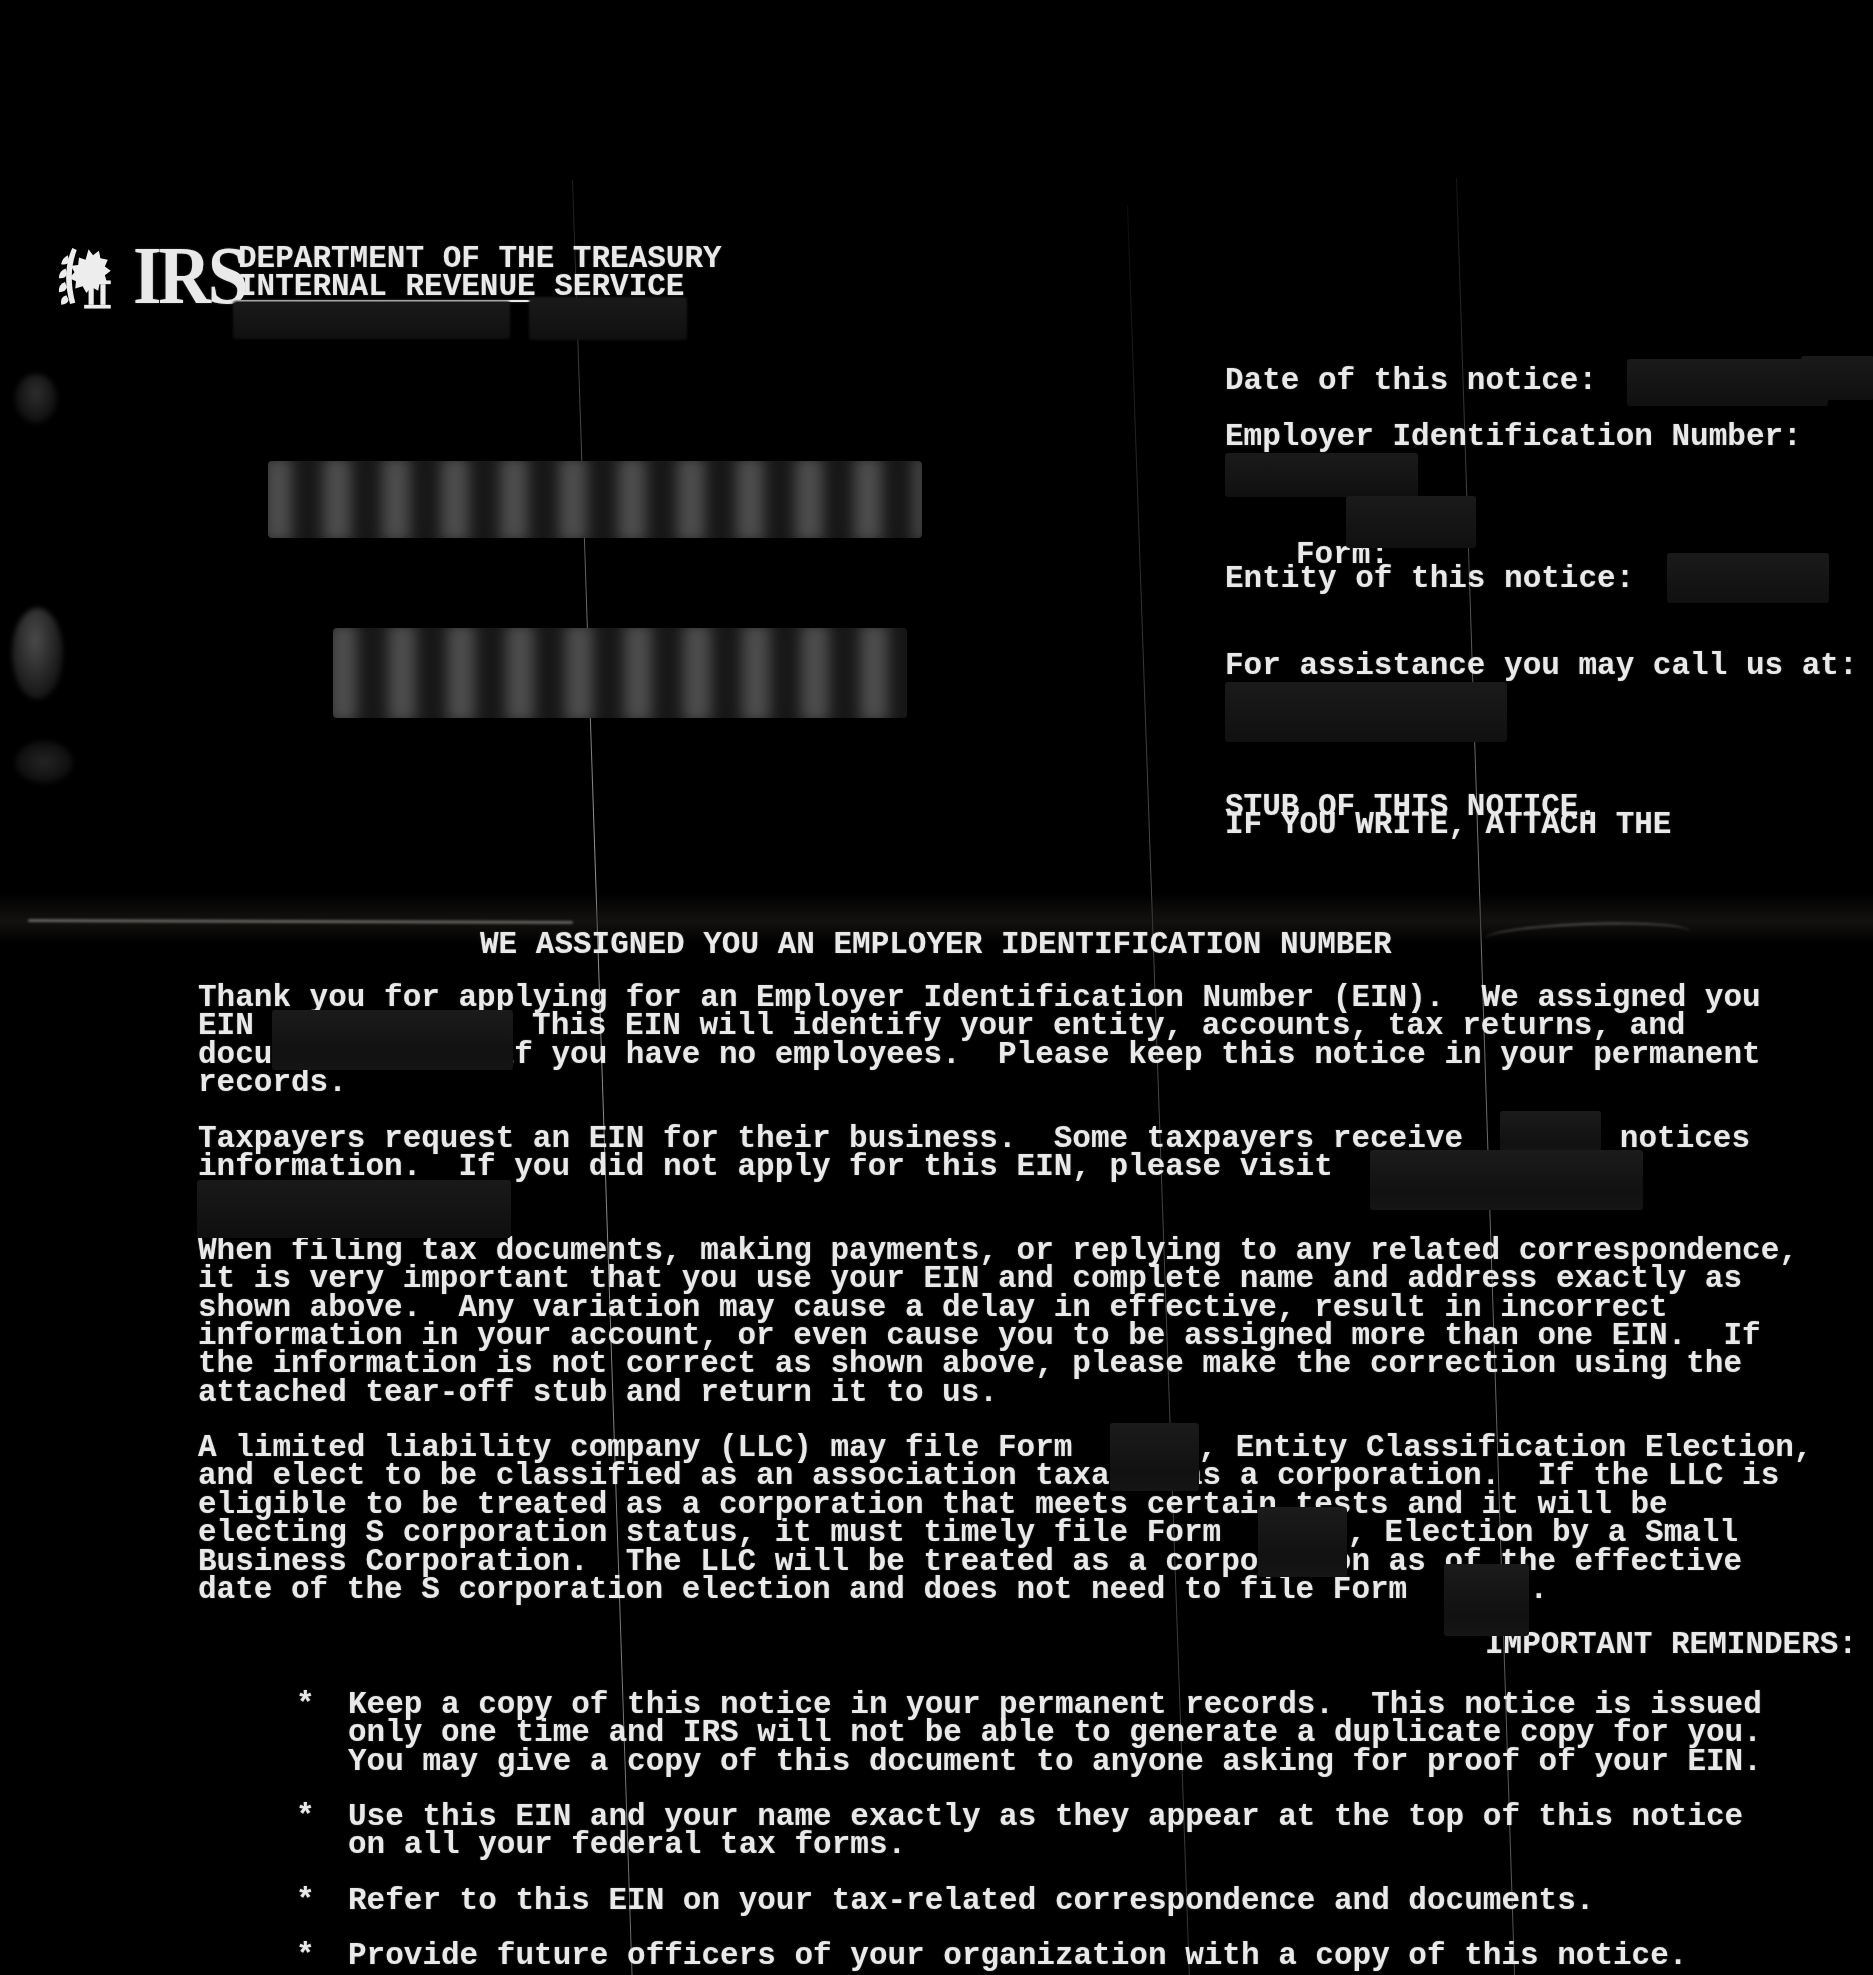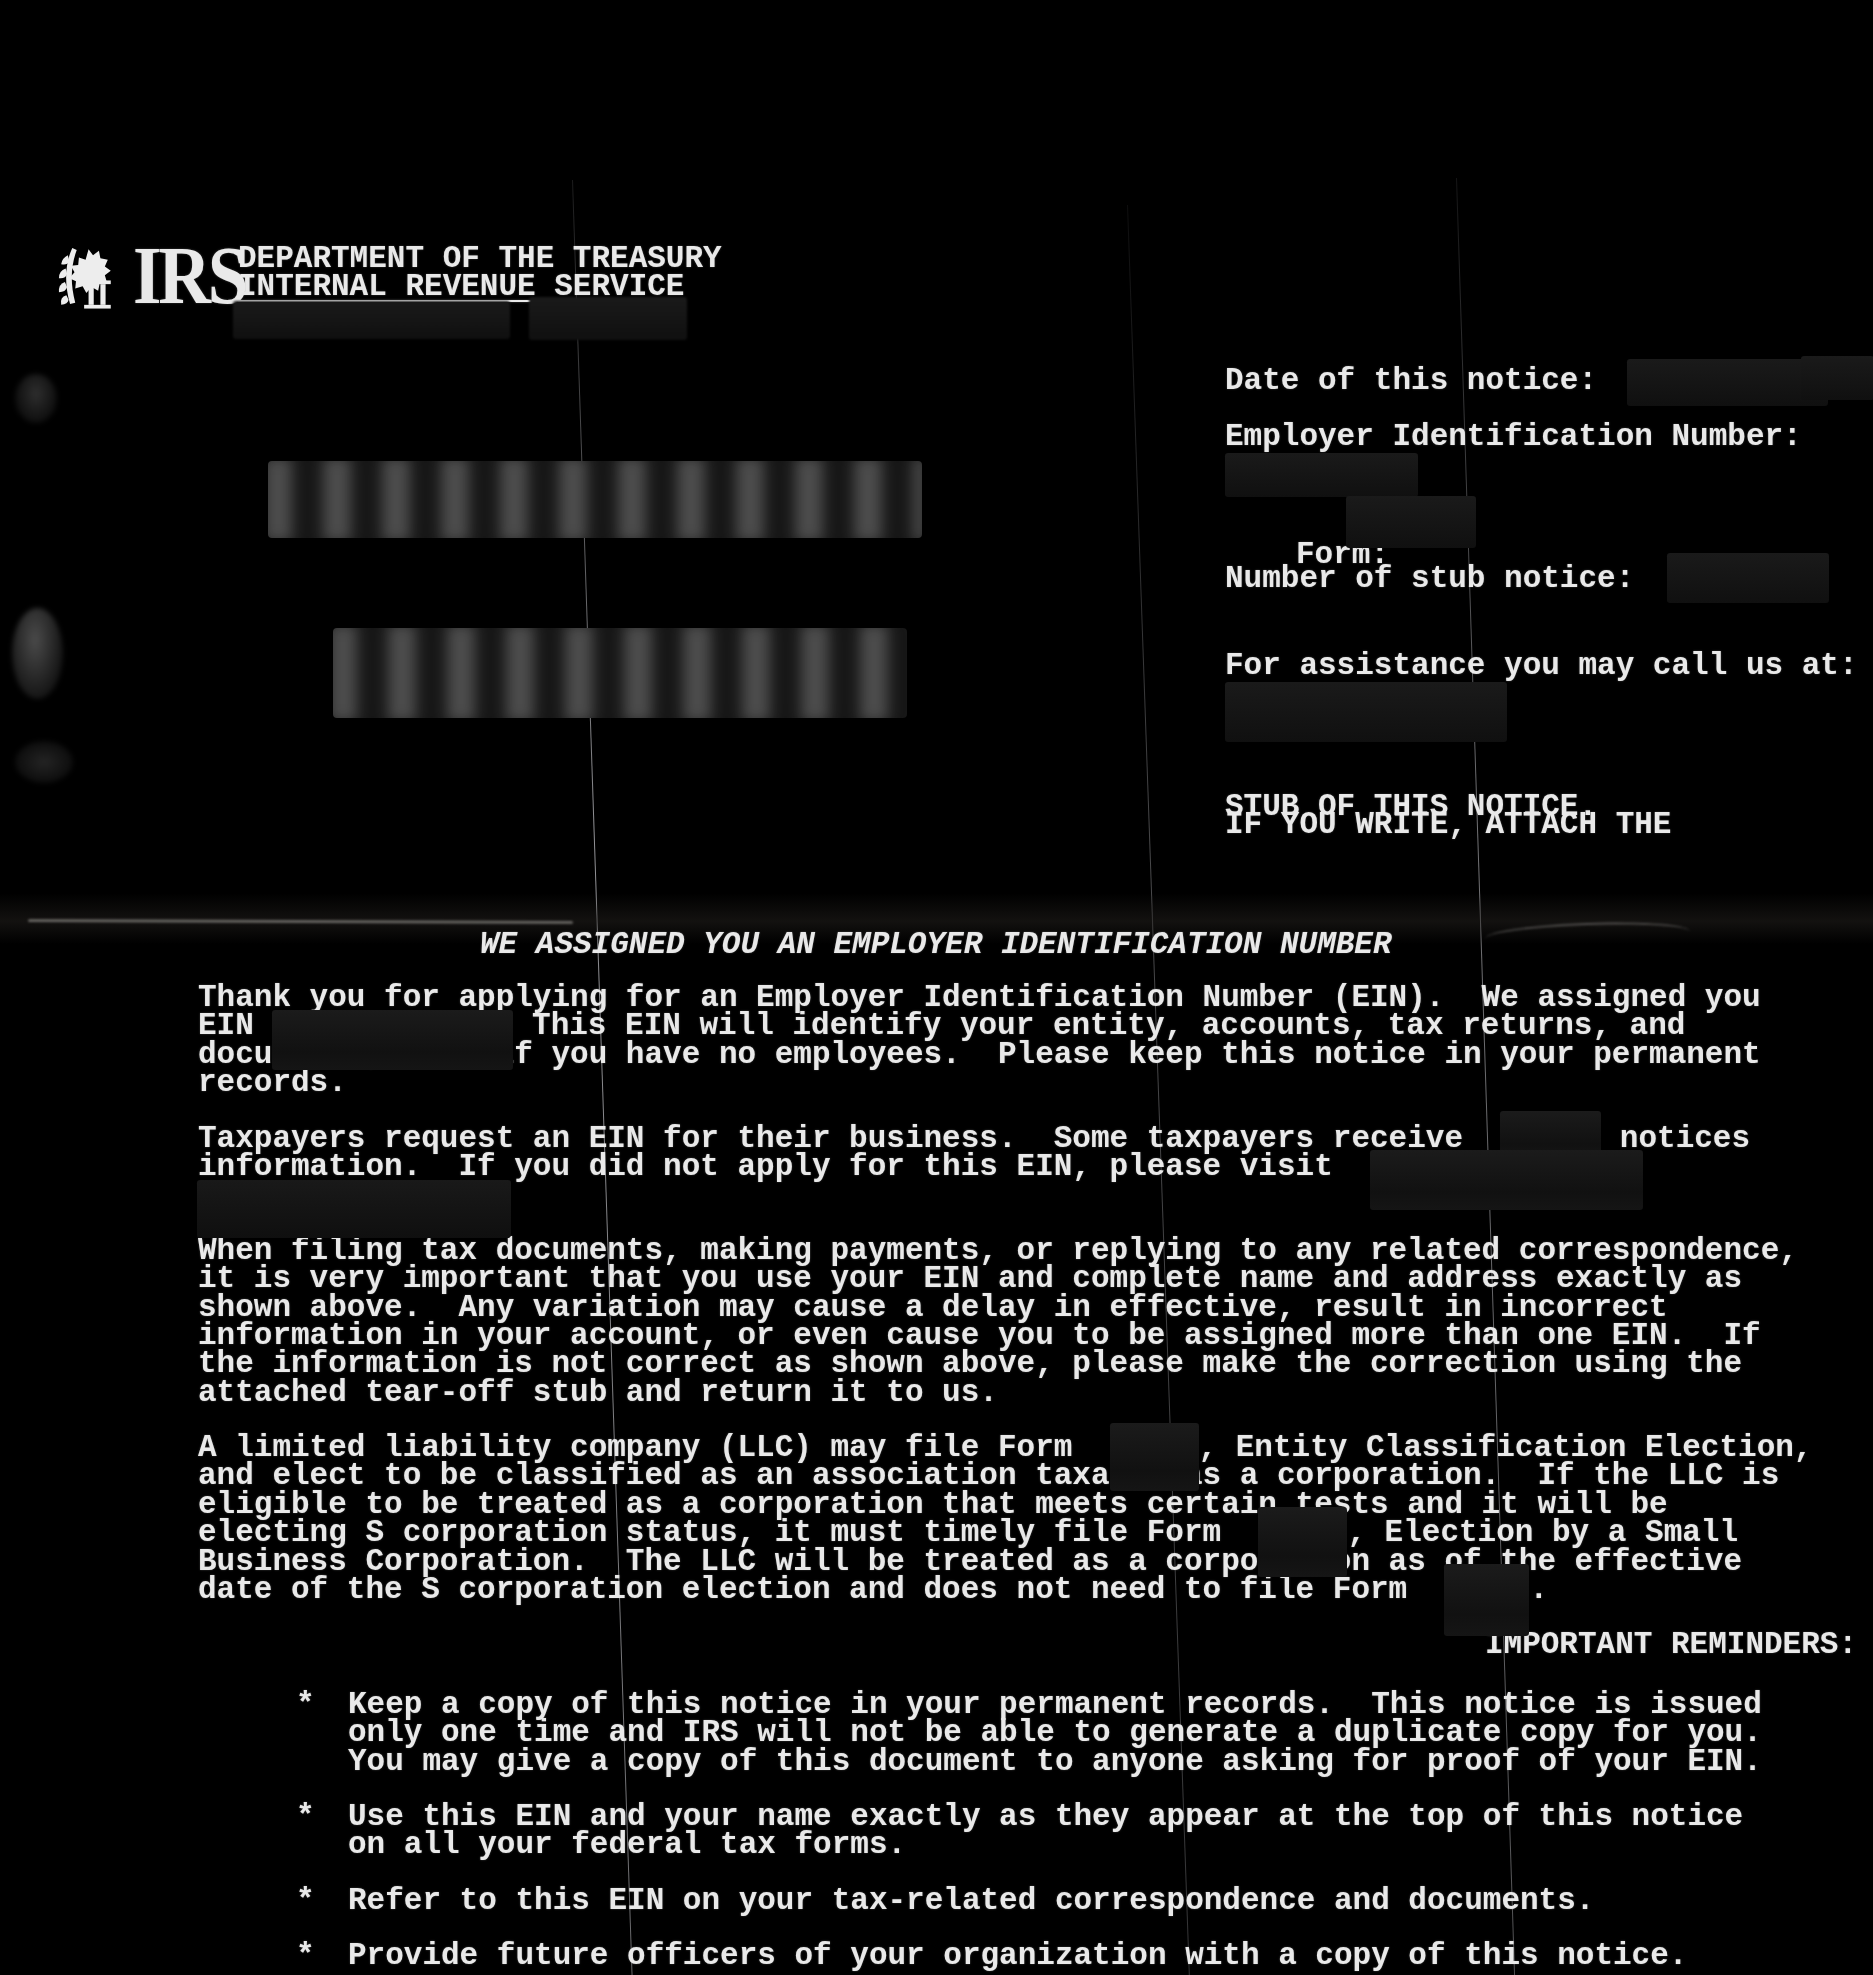--- a/index.html
+++ b/index.html
@@ -92,34 +92,34 @@
   <div class="abs mono" style="left:1225px;top:367px;">Date of this notice:</div>
   <div class="rbox" style="left:1627px;top:359px;width:201px;height:47px;"></div>
   <div class="rbox" style="left:1801px;top:356px;width:73px;height:44px;"></div>
 
   <div class="abs mono" style="left:1225px;top:423px;">Employer Identification Number:</div>
   <div class="rbox" style="left:1225px;top:453px;width:193px;height:44px;"></div>
 
   <div class="abs mono" style="left:1296px;top:509px;margin-top:32px;">Form:</div>
   <div class="rbox" style="left:1346px;top:496px;width:130px;height:52px;"></div>
 
-  <div class="abs mono" style="left:1225px;top:565px;">Number of stub notice:</div>
+  <div class="abs mono" style="left:1225px;top:565px;">Entity of this notice:</div>
   <div class="rbox" style="left:1667px;top:553px;width:162px;height:50px;"></div>
 
   <div class="abs mono" style="left:1225px;top:652px;">For assistance you may call us at:</div>
   <div class="rbox" style="left:1225px;top:682px;width:282px;height:60px;"></div>
 
   <div class="abs mono" style="left:1225px;top:764px;margin-top:47px;">IF YOU WRITE, ATTACH THE</div>
   <div class="abs mono" style="left:1225px;top:793px;">STUB OF THIS NOTICE.</div>
 
   <div class="band"></div>
   <div class="streak"></div>
   <div class="curve"></div>
 
-  <div class="abs mono" style="left:480px;top:931px;font-style:italic;">WE ASSIGNED YOU AN EMPLOYER IDENTIFICATION NUMBER</div>
+  <div class="abs mono" style="left:480px;top:931px;">WE ASSIGNED YOU AN EMPLOYER IDENTIFICATION NUMBER</div>
 
   <div class="body">
     <div class="blk">
       <div class="ln">Thank you for applying for an Employer Identification Number (EIN).  We assigned you</div>
       <div class="ln"><span>EIN </span><span class="red" style="width:241px;"><i style="top:-2.4px;height:60px;"></i></span><span> This EIN will identify your entity, accounts, tax returns, and</span></div>
       <div class="ln">documents, even if you have no employees.  Please keep this notice in your permanent</div>
       <div class="ln">records.</div>
     </div>
 
     <div class="blk">

